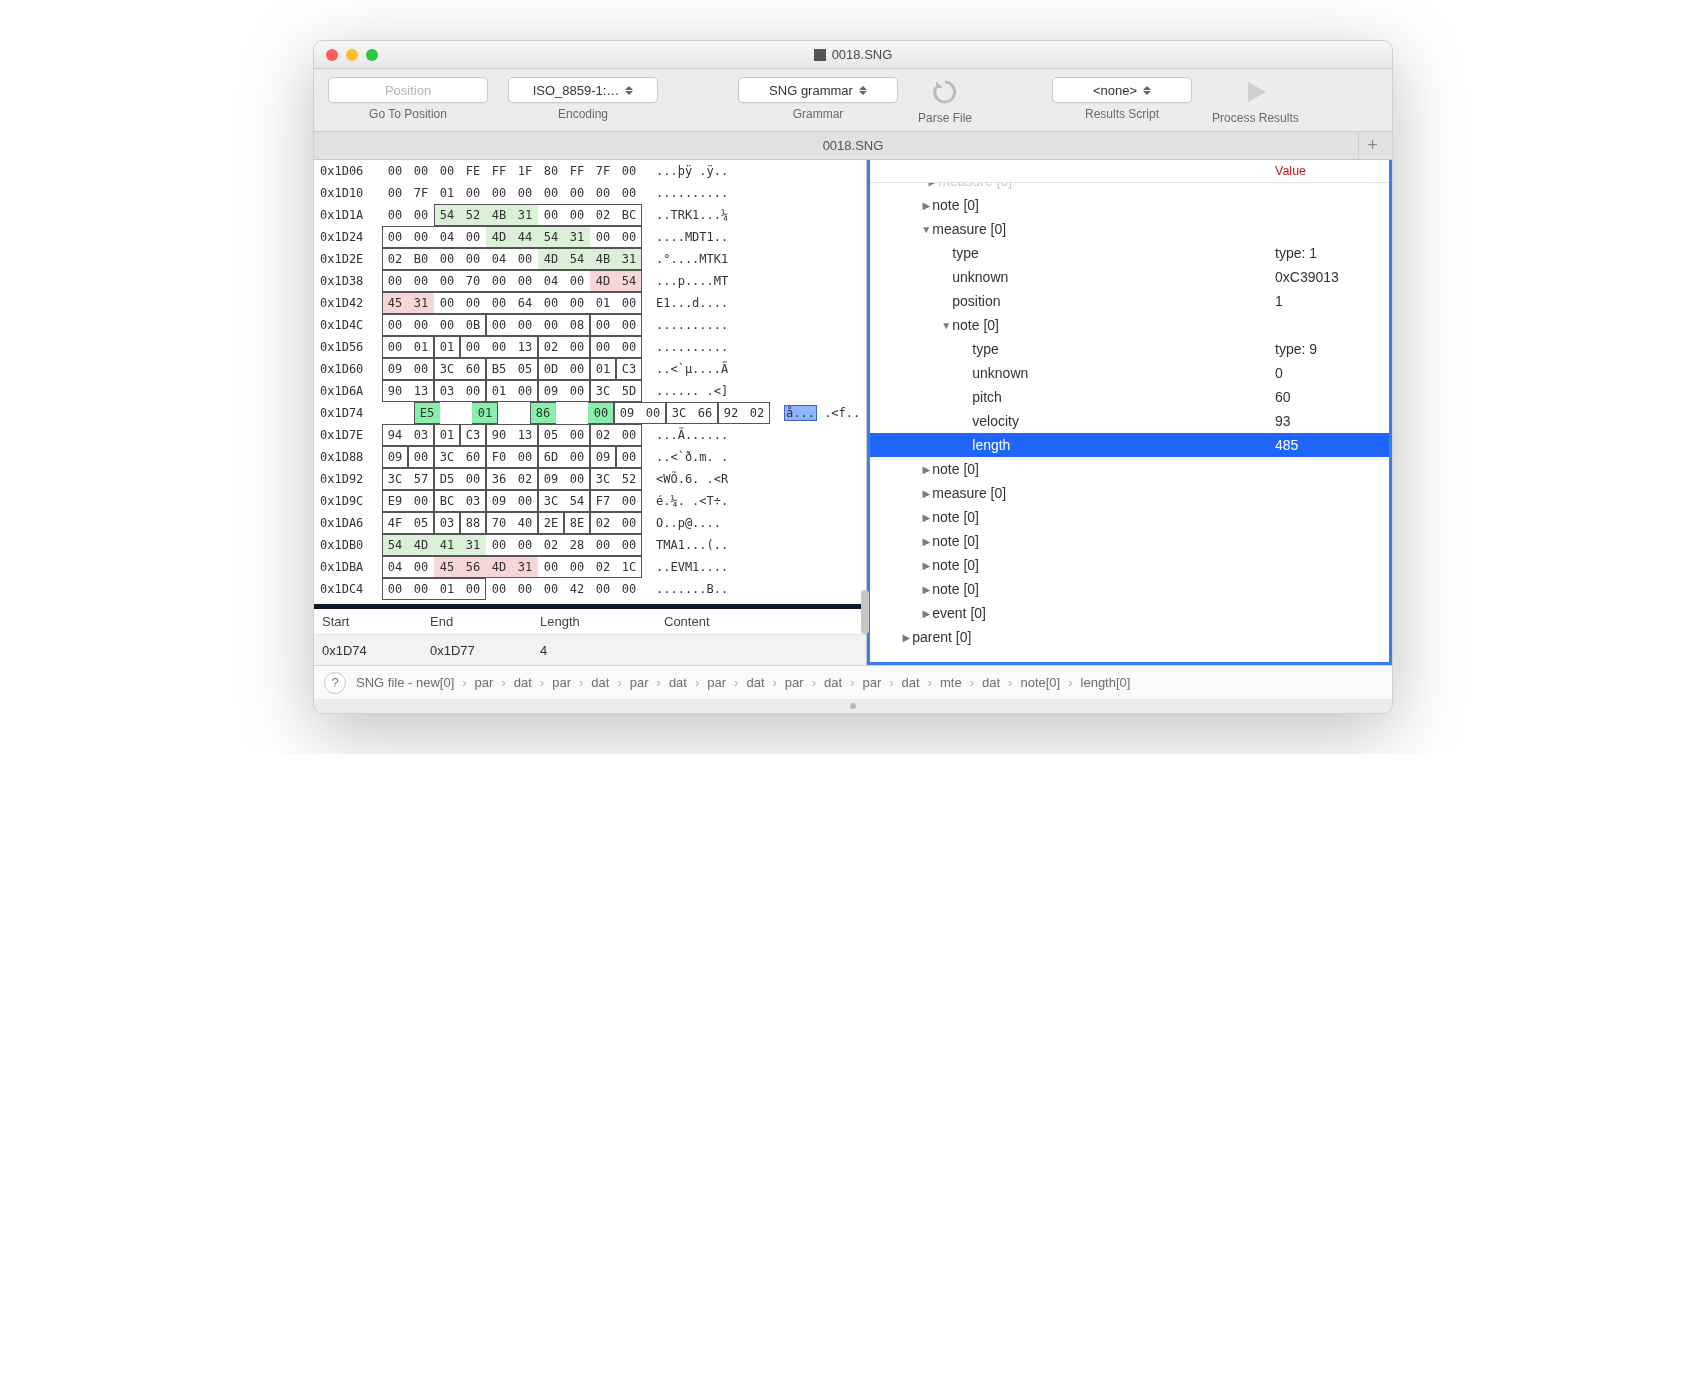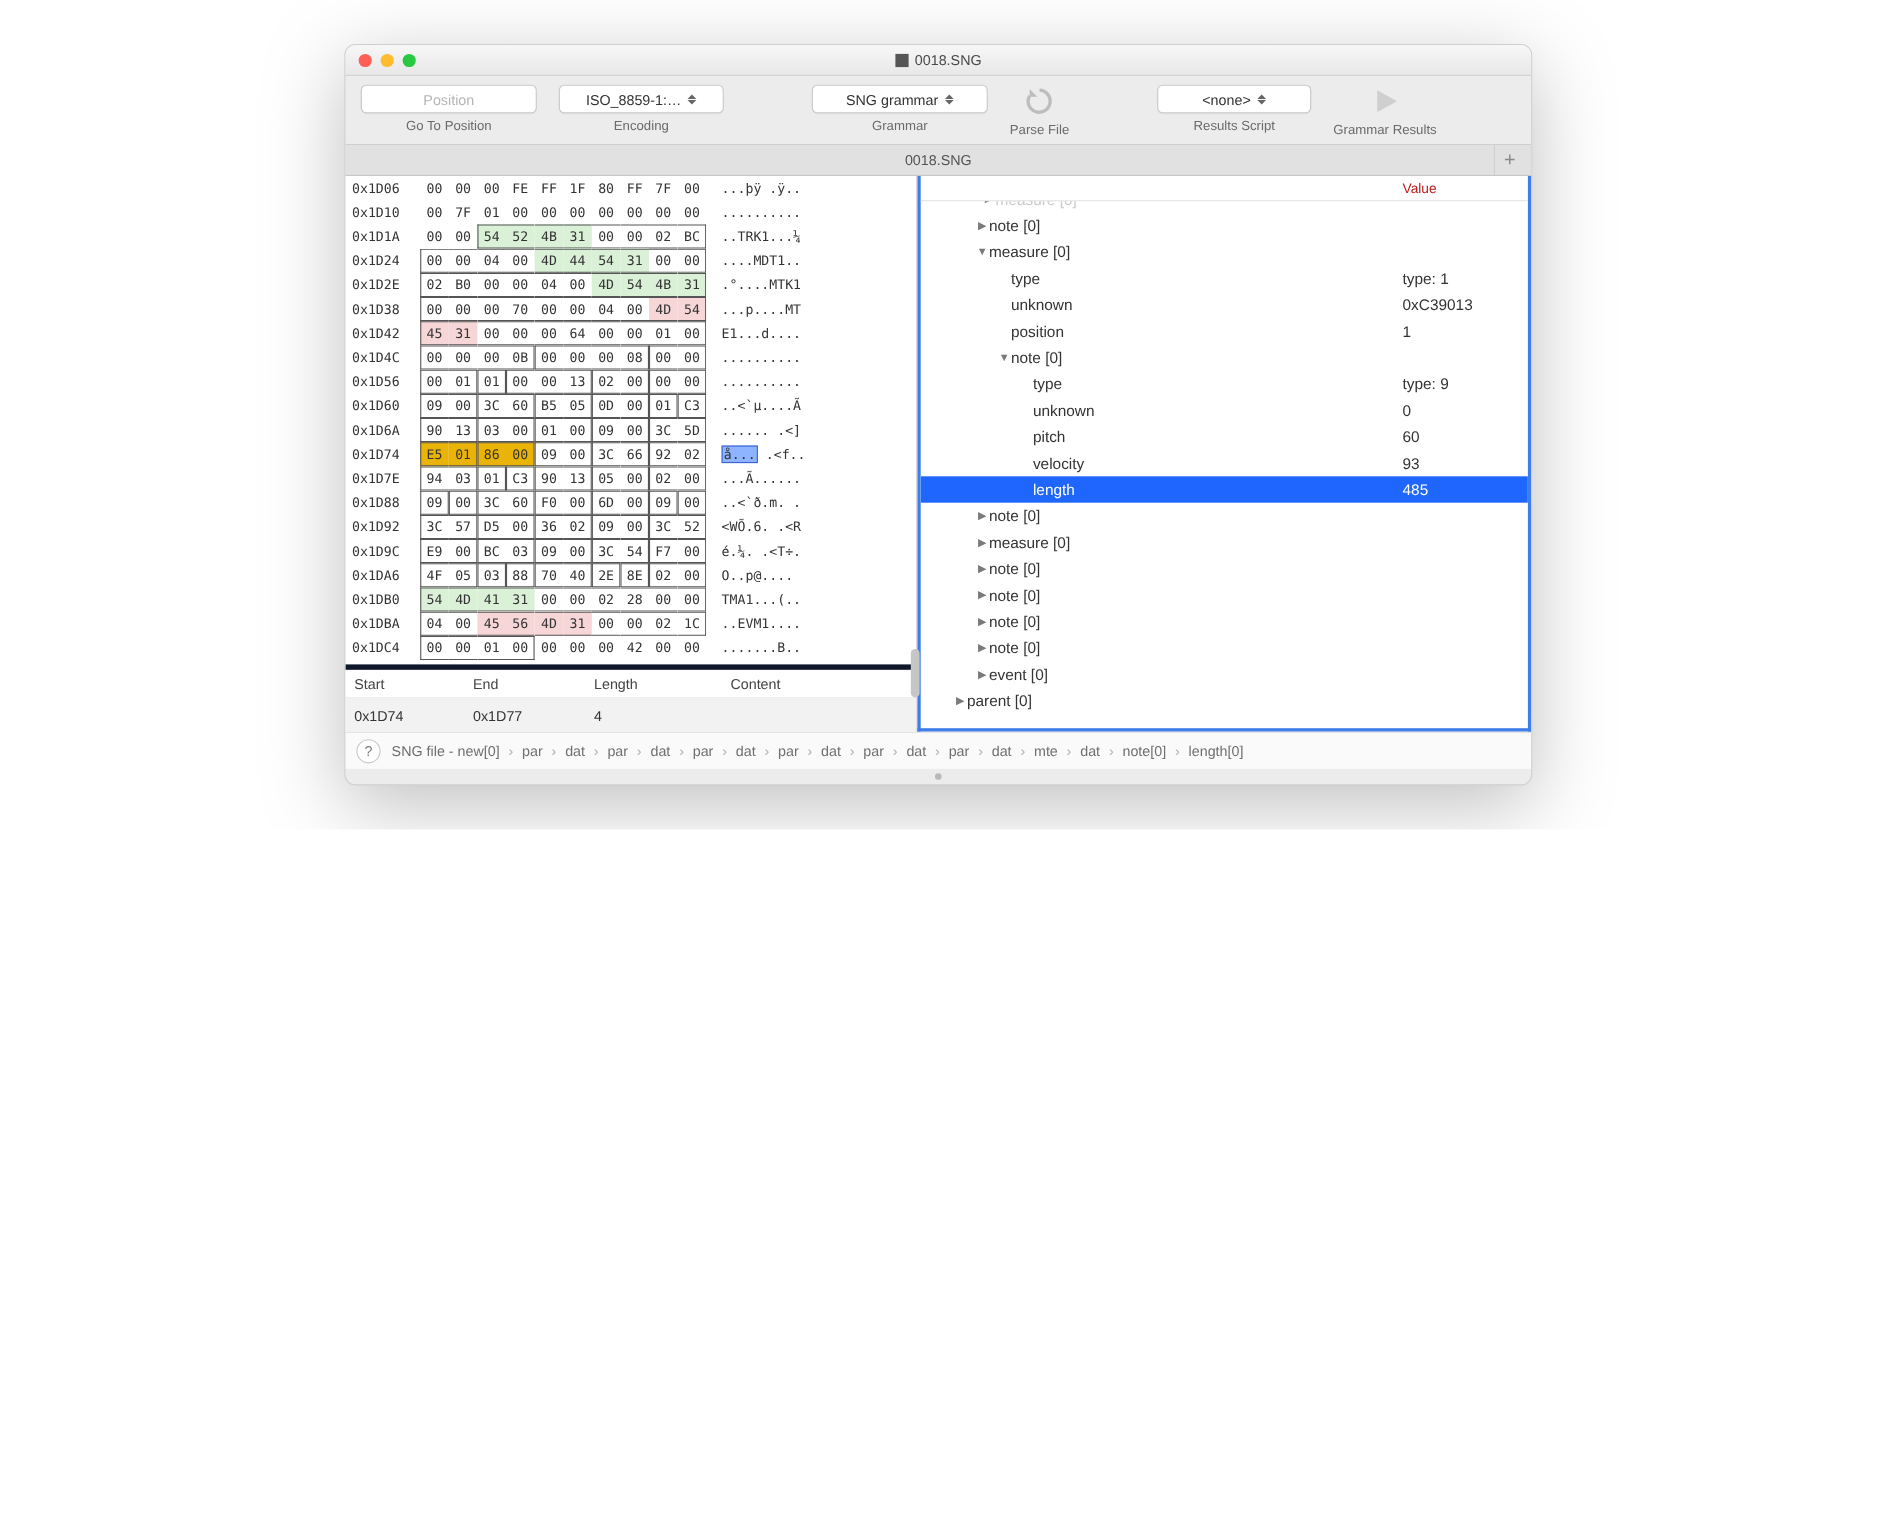--- a/index.html
+++ b/index.html
@@ -33,21 +33,21 @@
   .left { flex:0 0 520px; border-right:1px solid #c9c9c9; background:#fff; }
   .right{ flex:1; background:#fff; border:3px solid #3e7ee8; border-left-width:3px; border-top:none; display:flex; flex-direction:column; }
   
   .hex-header { background:#eaeaea; font-family: Menlo, Consolas, monospace; font-size:13px; padding:2px 0 2px 74px; letter-spacing:0; color:#444; border-bottom:1px solid #ddd; }
   .hex-body { font-family: Menlo, Consolas, monospace; font-size:12px; line-height:22px; color:#333; padding:0 6px 4px 6px; position:relative; }
   .hex-row { display:flex; align-items:center; height:22px; }
   .addr { width:62px; color:#333; }
   .bytes { display:flex; }
   .byte { width:26px; text-align:center; position:relative; }
   .ascii { padding-left:14px; color:#333; white-space:pre; }
-  .bg-blue  { background:#eab308; }
+  .bg-blue  { background:#86efac;margin-left:32px; }
   .bg-green { background:#daf1d8; }
   .bg-pink  { background:#f6d6d6; }
   .ascii-sel { background:#8fb4ff; border:1px solid #3a63d8; padding:0 1px; }
   .scroll-thumb{ position:absolute; right:-3px; top:430px; width:8px; height:44px; background:#c6c6c6; border-radius:4px; }
   
   .sel-table { border-top:5px solid #0f172a; }
   .sel-head, .sel-row { display:flex; font-size:13px; }
   .sel-head { background:#fff; color:#444; height:26px; align-items:center; border-bottom:1px solid #e3e3e3; }
   .sel-row  { background:#f2f2f2; height:30px; align-items:center; }
   .sc { padding-left:8px; }
@@ -128,21 +128,21 @@
             <span class="chev"></span>
       </div>
       <div class="tool-label">Results Script</div>
     </div>
     <div class="tool-group">
       <div class="icon-play">
         <svg width="34" height="30" viewBox="0 0 34 30">
               <path d="M10 5 L28 15 L10 25 Z" fill="#cfcfcf"></path>
             </svg>
       </div>
-      <div class="tool-label">Grammar Results</div>
+      <div class="tool-label">Process Results</div>
     </div>
   </div>
 
   <div class="tabbar">
     <span>0018.SNG</span>
     <div class="tab-plus">+</div>
   </div>
 
   <div class="split">
     <div class="left">

